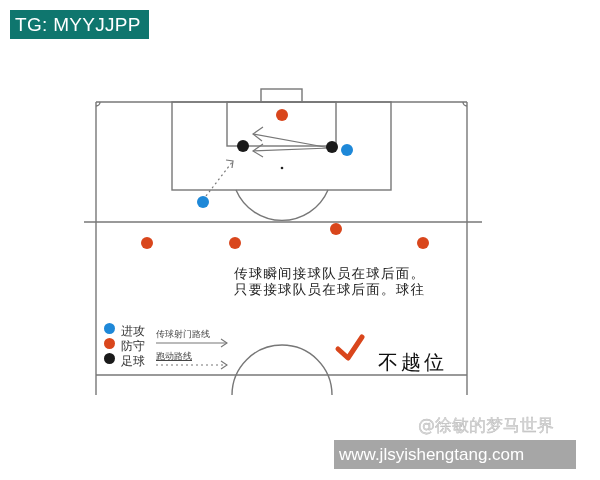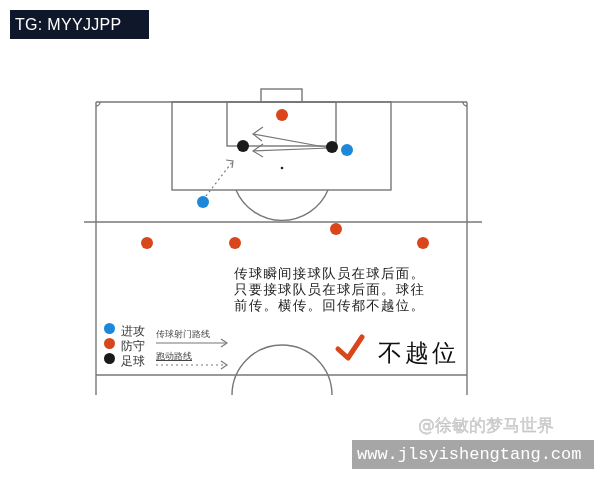--- a/index.html
+++ b/index.html
@@ -1,34 +1,34 @@
 <!DOCTYPE html>
 <html><head>
 <meta charset="utf-8">
 <style>
   html, body { margin:0; padding:0; }
   body { width:600px; height:480px; background:#ffffff; position:relative; overflow:hidden;
          font-family:"DejaVu Sans", sans-serif; }
-  .tag-top { position:absolute; left:10px; top:10px; width:139px; height:29px; background:#0f172a;
-             color:#ffffff; font-family:"Liberation Sans", sans-serif; font-size:16px; line-height:29px;
+  .tag-top { position:absolute; left:10px; top:10px; width:139px; height:29px; background:#0f766e;
+             color:#ffffff; font-family:"Liberation Sans", sans-serif; font-size:19px; line-height:29px;
              padding-left:5px; box-sizing:border-box; letter-spacing:0.3px; }
-  .tag-bottom { position:absolute; left:352px; top:440px; width:242px; height:29px; background:#a6a6a6;
-             color:#ffffff; font-family:Liberation Mono, monospace; font-size:17px; line-height:29px;
+  .tag-bottom { position:absolute; left:334px; top:440px; width:242px; height:29px; background:#a6a6a6;
+             color:#ffffff; font-family:Liberation Sans, sans-serif; font-size:17px; line-height:29px;
              padding-left:5px; box-sizing:border-box; }
   .watermark { position:absolute; left:418px; top:414px; font-size:17px; color:#d8d8d8;
                font-family:"DejaVu Sans", sans-serif; -webkit-text-stroke:0.4px #b8b8b8; }
   svg.pitch { position:absolute; left:0; top:0; }
   .explain { position:absolute; left:234px; top:265px; width:240px; font-size:13.5px; line-height:16px;
              color:#222; letter-spacing:1.2px; }
   .explain div { white-space:nowrap; }
   .legend { position:absolute; left:104px; top:323px; }
   .legend-item { display:flex; align-items:flex-start; height:15px; font-size:12px; color:#333; }
   .legend-dot { width:11px; height:11px; border-radius:50%; margin-right:6px; }
   .route-label { position:absolute; font-size:9px; color:#444; white-space:nowrap;text-align:center; }
-  .offside-label { position:absolute; left:378px; top:337px; font-size:24px; color:#111; letter-spacing:3px;text-align:center; }
+  .offside-label { position:absolute; left:378px; top:349px; font-size:20px; color:#111; letter-spacing:3px;text-align:center; }
 </style>
 </head>
 <body>
 
 <div class="tag-top">TG: MYYJJPP</div>
 
 <svg class="pitch" width="600" height="480" viewBox="0 0 600 480">
   <g stroke="#777" stroke-width="1.4" fill="none">
 
     <rect x="261" y="89" width="41" height="13"></rect>
@@ -85,21 +85,20 @@
     <line x1="156" y1="365" x2="227" y2="365" stroke-dasharray="2,3"></line>
     <polyline points="221,361 227,365 221,369"></polyline>
   </g>
 
   <path d="M338,349 L348,358 L362,337" stroke="#d9461c" stroke-width="5" stroke-linecap="round" stroke-linejoin="round" fill="none"></path>
 </svg>
 
 <div class="explain">
   <div>传球瞬间接球队员在球后面。</div>
   <div>只要接球队员在球后面。球往</div>
-  <div>前传。横传。回传都不越位。</div>
 </div>
 
 <div class="legend">
   <div class="legend-item">
     <span class="legend-dot" style="background:#1e88d8"></span>
     <span>进攻</span>
   </div>
   <div class="legend-item">
     <span class="legend-dot" style="background:#d9461c"></span>
     <span>防守</span>

